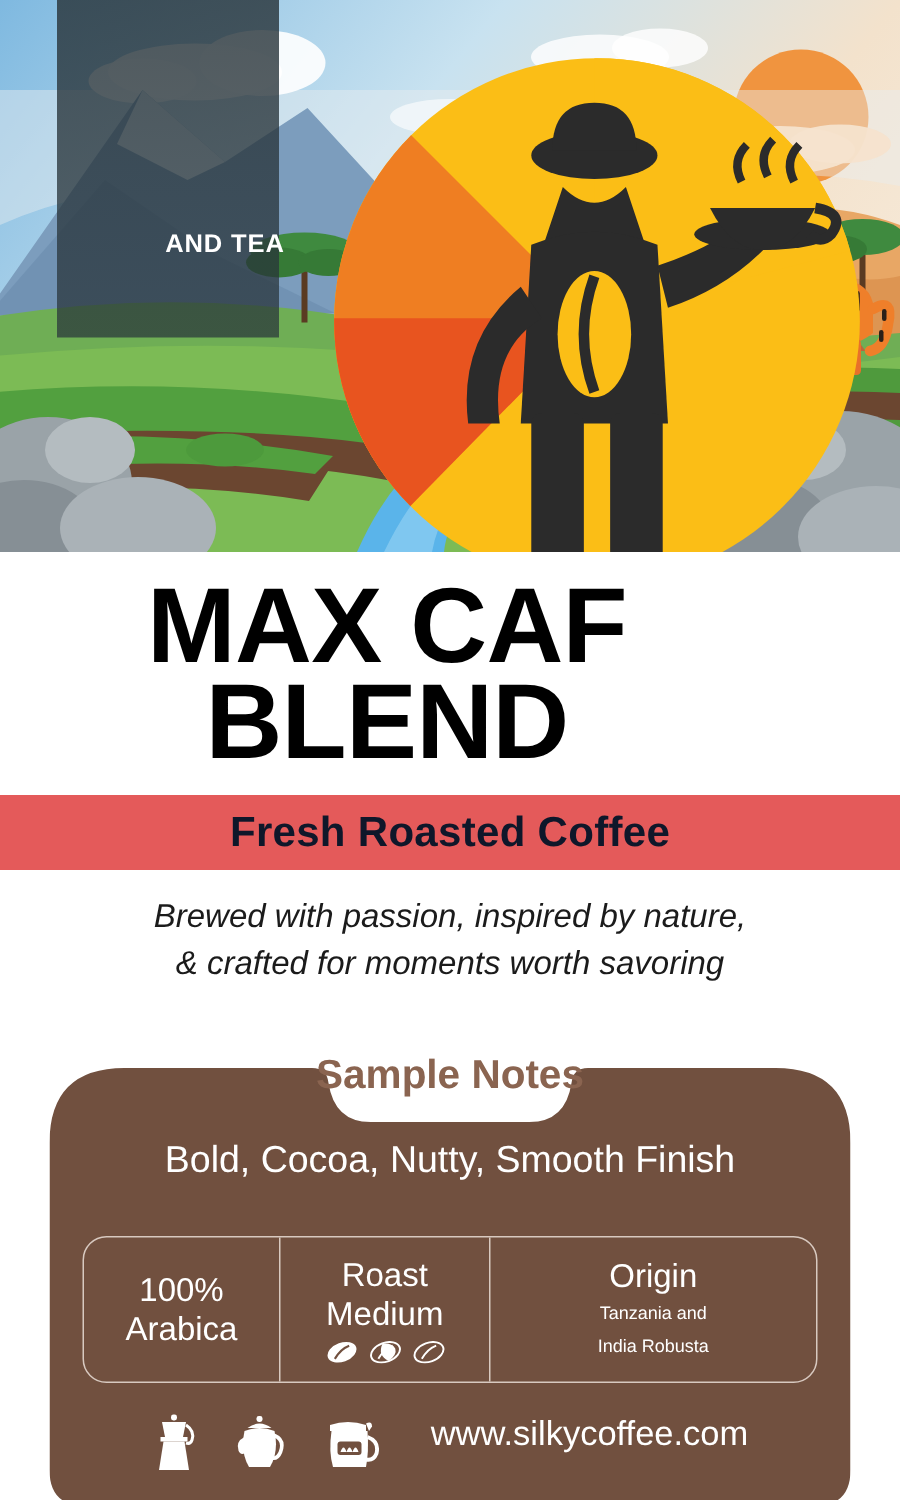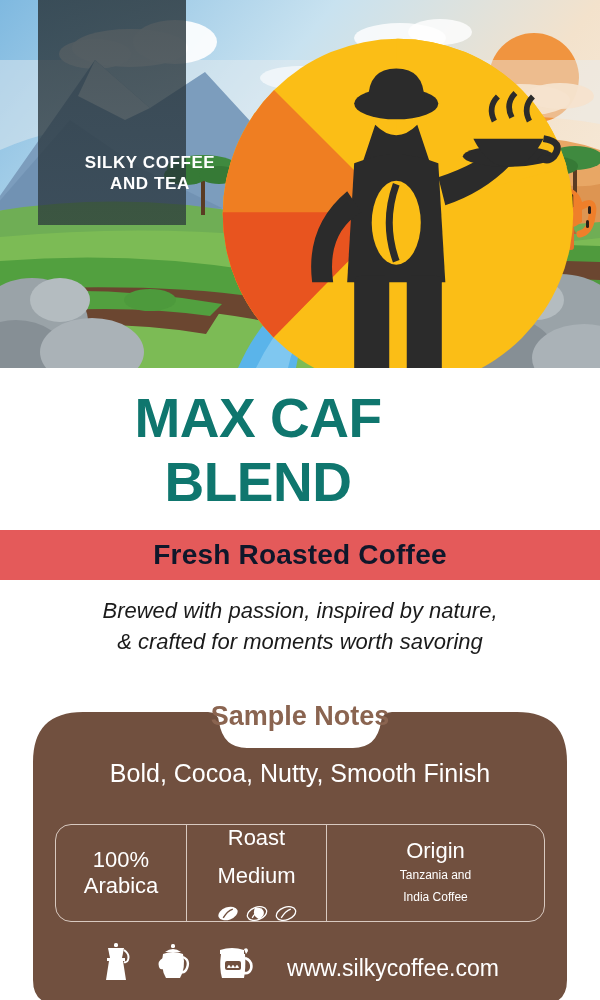--- a/index.html
+++ b/index.html
@@ -12,21 +12,21 @@
 
   
   .logo-panel{position:absolute;left:38px;top:0;width:148px;height:225px;
     background:linear-gradient(180deg,rgba(40,52,58,.82),rgba(40,52,58,.72));}
   .logo-mark{position:absolute;left:60px;top:30px;width:105px;height:105px;}
   .logo-text{position:absolute;left:38px;top:152px;width:148px;text-align:center;
     color:#ffffff;font-weight:bold;font-size:17px;letter-spacing:.6px;line-height:21px;}
 
   
   .title{position:absolute;left:0;top:386px;width:516px;text-align:center;
-    color:#0f766e;font-weight:bold;font-size:55px;line-height:64px;letter-spacing:-.5px;}
+    color:#000000;font-weight:bold;font-size:71px;line-height:64px;letter-spacing:-.5px;}
 
   
   .band{position:absolute;left:0;top:530px;width:600px;height:50px;background:#e45a5a;
     display:flex;align-items:center;justify-content:center;}
   .band span{color:#0f172a;font-size:28px;font-weight:bold;letter-spacing:.2px;}
 
   
   .tagline{position:absolute;left:0;top:595px;width:600px;text-align:center;
     color:#1b1b1b;font-size:22px;line-height:31px;font-style:italic;}
 
@@ -38,28 +38,28 @@
     color:#8a6450;font-weight:bold;font-size:27px;}
   .notes-body{position:absolute;left:0;top:55px;width:534px;text-align:center;
     color:#ffffff;font-size:25px;}
 
   .info-row{position:absolute;left:22px;top:120px;width:490px;height:98px;
     border:1.5px solid #d8c9c0;border-radius:16px;display:flex;box-sizing:border-box;}
   .cell{display:flex;flex-direction:column;align-items:center;justify-content:center;
     color:#ffffff;text-align:center;box-sizing:border-box;padding:4px 6px;}
   .cell+.cell{border-left:1.5px solid #d8c9c0;}
   .c1{width:130px;}
-  .c2{width:140px;gap:12px;}
+  .c2{width:140px;}
   .c3{flex:1;}
   .big{font-size:22px;line-height:26px;}
   .small{font-size:12px;line-height:22px;}
   .beans{display:flex;gap:7px;margin-top:5px;}
 
   .footer{position:absolute;left:0;top:238px;width:534px;display:flex;
-    align-items:flex-end;justify-content:center;gap:25px;}
+    align-items:flex-start;justify-content:center;gap:25px;}
   .fi{display:block;}
   .site{color:#ffffff;font-size:23px;margin-left:9px;}
 </style>
 </head>
 <body>
 
 <div class="label">
 
   <div class="hero">
     <svg viewBox="0 0 600 368" xmlns="http://www.w3.org/2000/svg">
@@ -223,21 +223,20 @@
             <ellipse cx="84" cy="36" rx="13" ry="3"></ellipse>
             <path d="M74 31 Q78 39 84 39 Q90 39 94 31 Z"></path>
             <path d="M94 31 Q100 32 97 36 Q95 38 93 36" fill="none" stroke="#2b2b2b" stroke-width="2"></path>
             <path d="M80 26 Q78 22 81 19" stroke="#2b2b2b" stroke-width="1.6" fill="none"></path>
             <path d="M85 25 Q83 21 86 18" stroke="#2b2b2b" stroke-width="1.6" fill="none"></path>
             <path d="M90 26 Q88 22 91 19" stroke="#2b2b2b" stroke-width="1.6" fill="none"></path>
           </g>
         </svg>
       </div>
       <div class="logo-text">
-        <div>SILKY COFFEE</div>
         <div>AND TEA</div>
       </div>
     </div>
   </div>
 
   <div class="title">
     <div>MAX CAF</div>
     <div>BLEND</div>
   </div>
 
@@ -280,21 +279,21 @@
           </svg>
           <svg class="fi" width="22" height="15" viewBox="0 0 22 15">
             <ellipse cx="11" cy="7.5" rx="10" ry="6.3" fill="none" stroke="#ffffff" stroke-width="1.3" transform="rotate(-20 11 7.5)"></ellipse>
             <path d="M5 10 Q11 5 17 5" stroke="#ffffff" stroke-width="1.3" fill="none" transform="rotate(-20 11 7.5)"></path>
           </svg>
         </div>
       </div>
       <div class="cell c3">
         <div class="big">Origin</div>
         <div class="small">Tanzania and</div>
-        <div class="small">India Coffee</div>
+        <div class="small">India Robusta</div>
       </div>
     </div>
 
     <div class="footer">
       <svg class="fi" width="30" height="40" viewBox="0 0 30 40">
         <rect x="13" y="1" width="4" height="4" rx="1.6" fill="#ffffff"></rect>
         <path d="M7 6 L23 6 L21 16 L9 16 Z" fill="#ffffff"></path>
         <rect x="6" y="16" width="18" height="3" fill="#ffffff"></rect>
         <path d="M8 19 L22 19 L25 38 L5 38 Z" fill="#ffffff"></path>
         <path d="M23 8 Q29 12 27 18 Q26 21 23 20" stroke="#ffffff" stroke-width="2" fill="none"></path>

